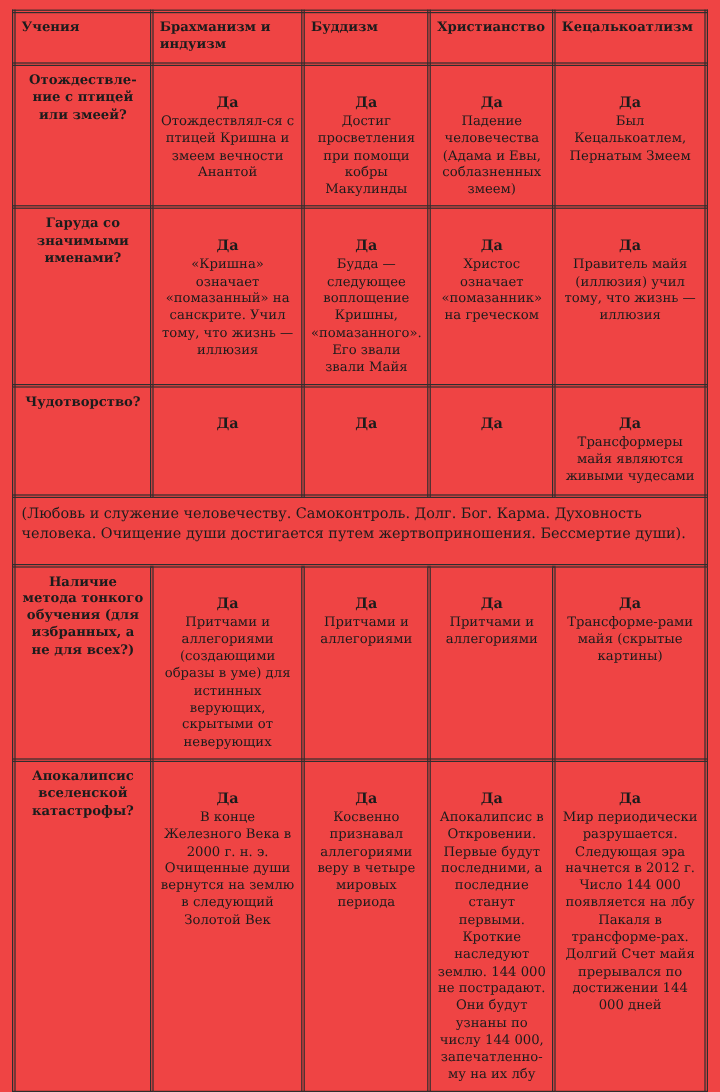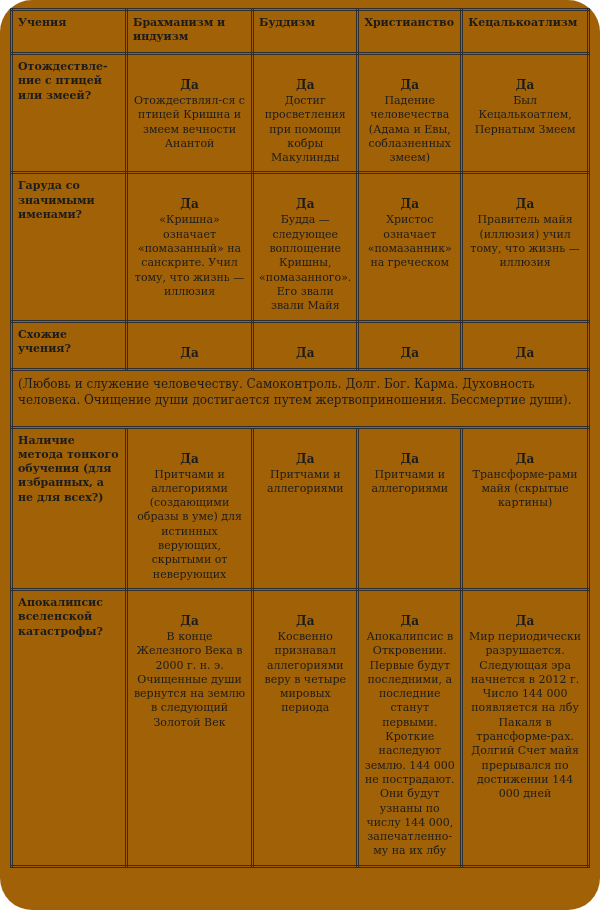--- a/index.html
+++ b/index.html
@@ -4,24 +4,23 @@
 <style>
   * { box-sizing: border-box; margin: 0; padding: 0; }
   html, body { background: #ffffff; }
   body {
     font-family: "DejaVu Serif", "Liberation Serif", serif;
     color: #1c1c1c;
   }
   .page {
     width: 600px;
     height: 910px;
-    background: #a16207;
+    background: #ef4444;
     padding: 8px 10px;
     overflow: hidden;
-    border-radius: 32px;
   }
   table.cmp {
     width: 100%;
     border-collapse: collapse;
     border: 3px double #2e2e2e;
   }
   table.cmp th, table.cmp td {
     border: 3px double #2e2e2e;
     vertical-align: top;
     padding: 5px 5px 6px 5px;
@@ -33,21 +32,21 @@
     line-height: 1.25;
     padding-top: 7px;
   }
   th.hdr.first {
     text-align: left;
     vertical-align: top;
   }
   td.q {
     font-size: 11px;
     font-weight: bold;
-    text-align: left;
+    text-align: center;
     line-height: 1.3;
     padding-top: 8px;
   }
   td.a {
     text-align: center;
   }
   td.a .yes {
     font-size: 12px;
     font-weight: bold;
     margin-top: 18px;
@@ -128,40 +127,40 @@
         <td class="a">
           <div class="yes">Да</div>
           <div class="detail">Христос означает «помазанник» на греческом</div>
         </td>
         <td class="a">
           <div class="yes">Да</div>
           <div class="detail">Правитель майя (иллюзия) учил тому, что жизнь — иллюзия</div>
         </td>
       </tr>
 
-
-      <tr class="h-r4">
-        <td class="q">Схожие учения?</td>
+      <tr class="h-r3">
+        <td class="q">Чудотворство?</td>
         <td class="a">
           <div class="yes">Да</div>
           <div class="detail"></div>
         </td>
         <td class="a">
           <div class="yes">Да</div>
           <div class="detail"></div>
         </td>
         <td class="a">
           <div class="yes">Да</div>
           <div class="detail"></div>
         </td>
         <td class="a">
           <div class="yes">Да</div>
-          <div class="detail"></div>
-        </td>
-      </tr>
+          <div class="detail">Трансформеры майя являются живыми чудесами</div>
+        </td>
+      </tr>
+
 
       <tr class="h-note">
         <td class="note" colspan="5">(Любовь и служение человечеству. Самоконтроль. Долг. Бог. Карма. Духовность человека. Очищение души достигается путем жертвоприношения. Бессмертие души).</td>
       </tr>
 
       <tr class="h-r5">
         <td class="q">Наличие метода тонкого обучения (для избранных, а не для всех?)</td>
         <td class="a">
           <div class="yes">Да</div>
           <div class="detail">Притчами и аллегориями (создающими образы в уме) для истинных верующих, скрытыми от неверующих</div>

